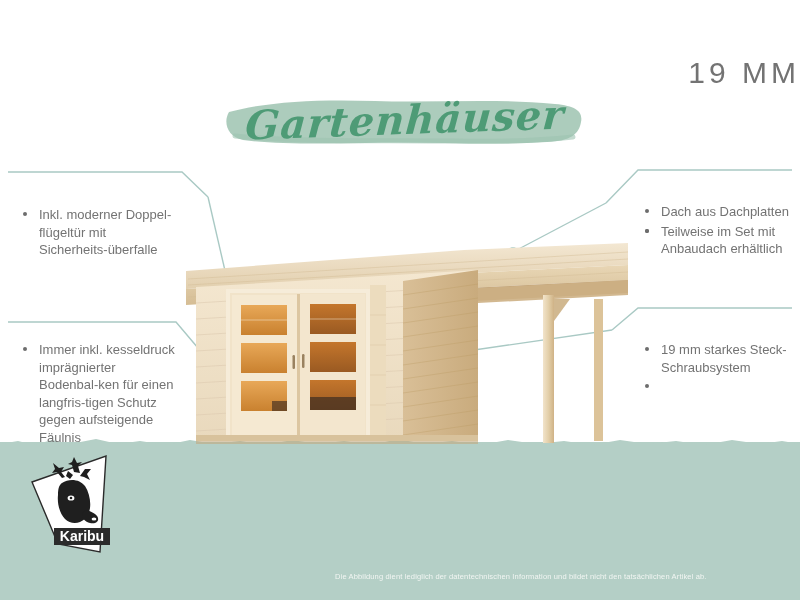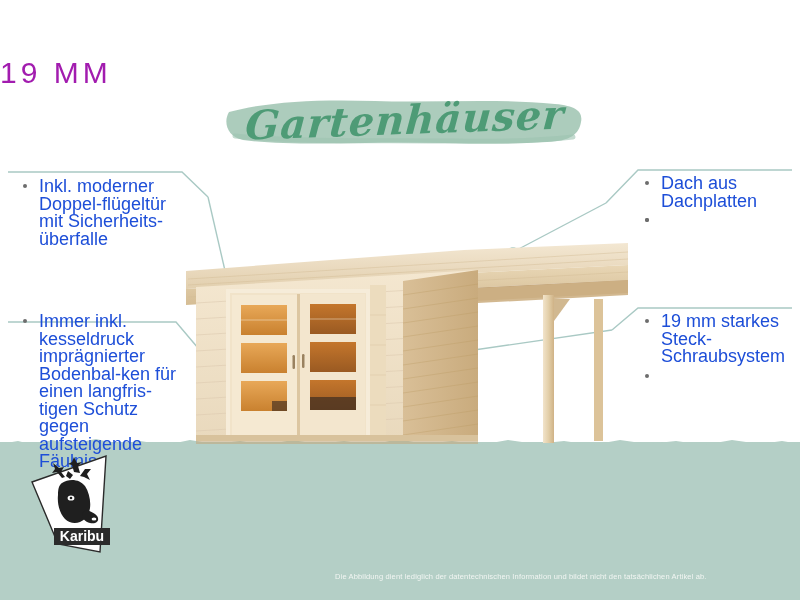--- a/index.html
+++ b/index.html
@@ -32,24 +32,24 @@
     width: 800px;
     height: 16px;
   }
 
   
   .title-mm {
     position: absolute;
     left: 0;
     top: 56px;
     width: 800px;
-    text-align: left;
+    text-align: right;
     font-size: 30px;
     letter-spacing: 4px;
-    color: #a21caf;
+    color: #737373;
     font-weight: 300;
     font-family: "Liberation Sans", sans-serif;
   }
   .brush-wrap {
     position: absolute;
     left: 225px;
     top: 96px;
     width: 360px;
     height: 62px;
   }
@@ -73,24 +73,25 @@
     color: #4e9b76;
     letter-spacing: 1px;
     transform: rotate(-2deg) skewX(-6deg);
     transform-origin: 50% 50%;
     white-space: nowrap;
   }
 
   
   .callout {
     position: absolute;
-    font-size: 18px;
+    font-size: 13px;
     line-height: 17.5px;
-    color: #1d4ed8;
+    color: #737373;
     font-family: "Liberation Sans", sans-serif;
+    margin-top: 28px;
   }
   .callout ul {
     margin: 0;
     padding: 0;
     list-style: none;
   }
   .callout li {
     position: relative;
     padding-left: 21px;
     margin-bottom: 2px;
@@ -324,21 +325,21 @@
   <div class="callout c-left-2">
     <ul>
       <li><span class="bullet"></span><span>Immer inkl. kesseldruck imprägnierter Bodenbal-ken für einen langfris-tigen Schutz gegen aufsteigende Fäulnis</span></li>
     </ul>
   </div>
 
   <div class="callout c-right-1">
     <ul>
       <li><span class="bullet"></span><span>Dach aus Dachplatten</span></li>
       <li><span class="bullet"></span></li>
-      <li><span class="bullet"></span></li>
+      <li><span class="bullet"></span><span>Teilweise im Set mit Anbaudach erhältlich</span></li>
     </ul>
   </div>
 
   <div class="callout c-right-2">
     <ul>
       <li><span class="bullet"></span><span>19 mm starkes Steck-Schraubsystem</span></li>
       <li><span class="bullet"></span></li>
     </ul>
   </div>
 

